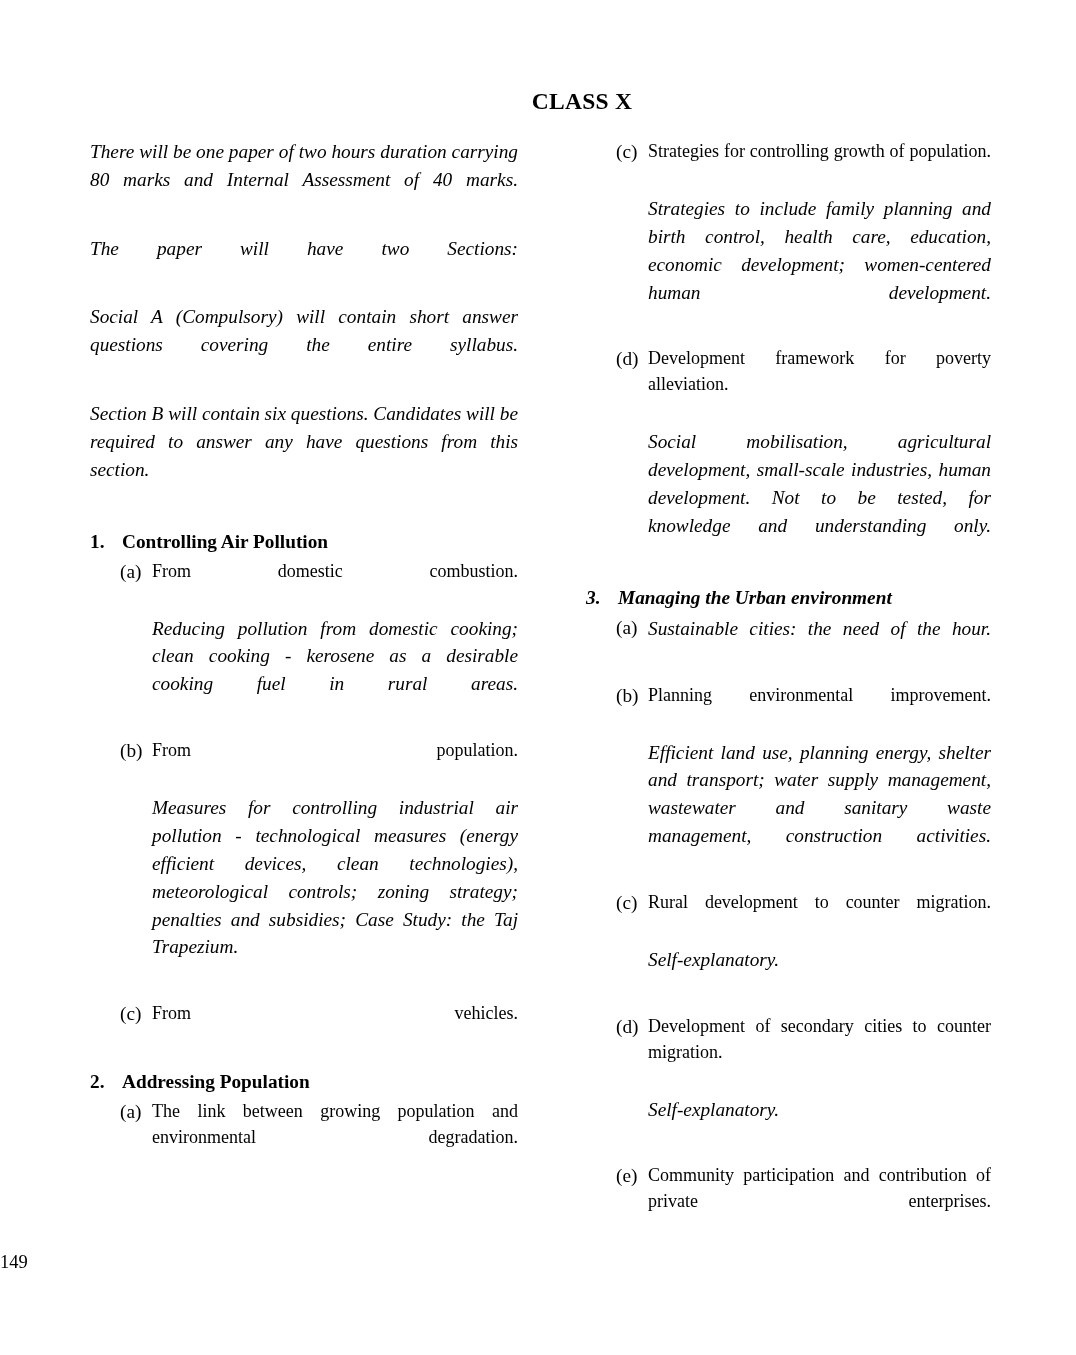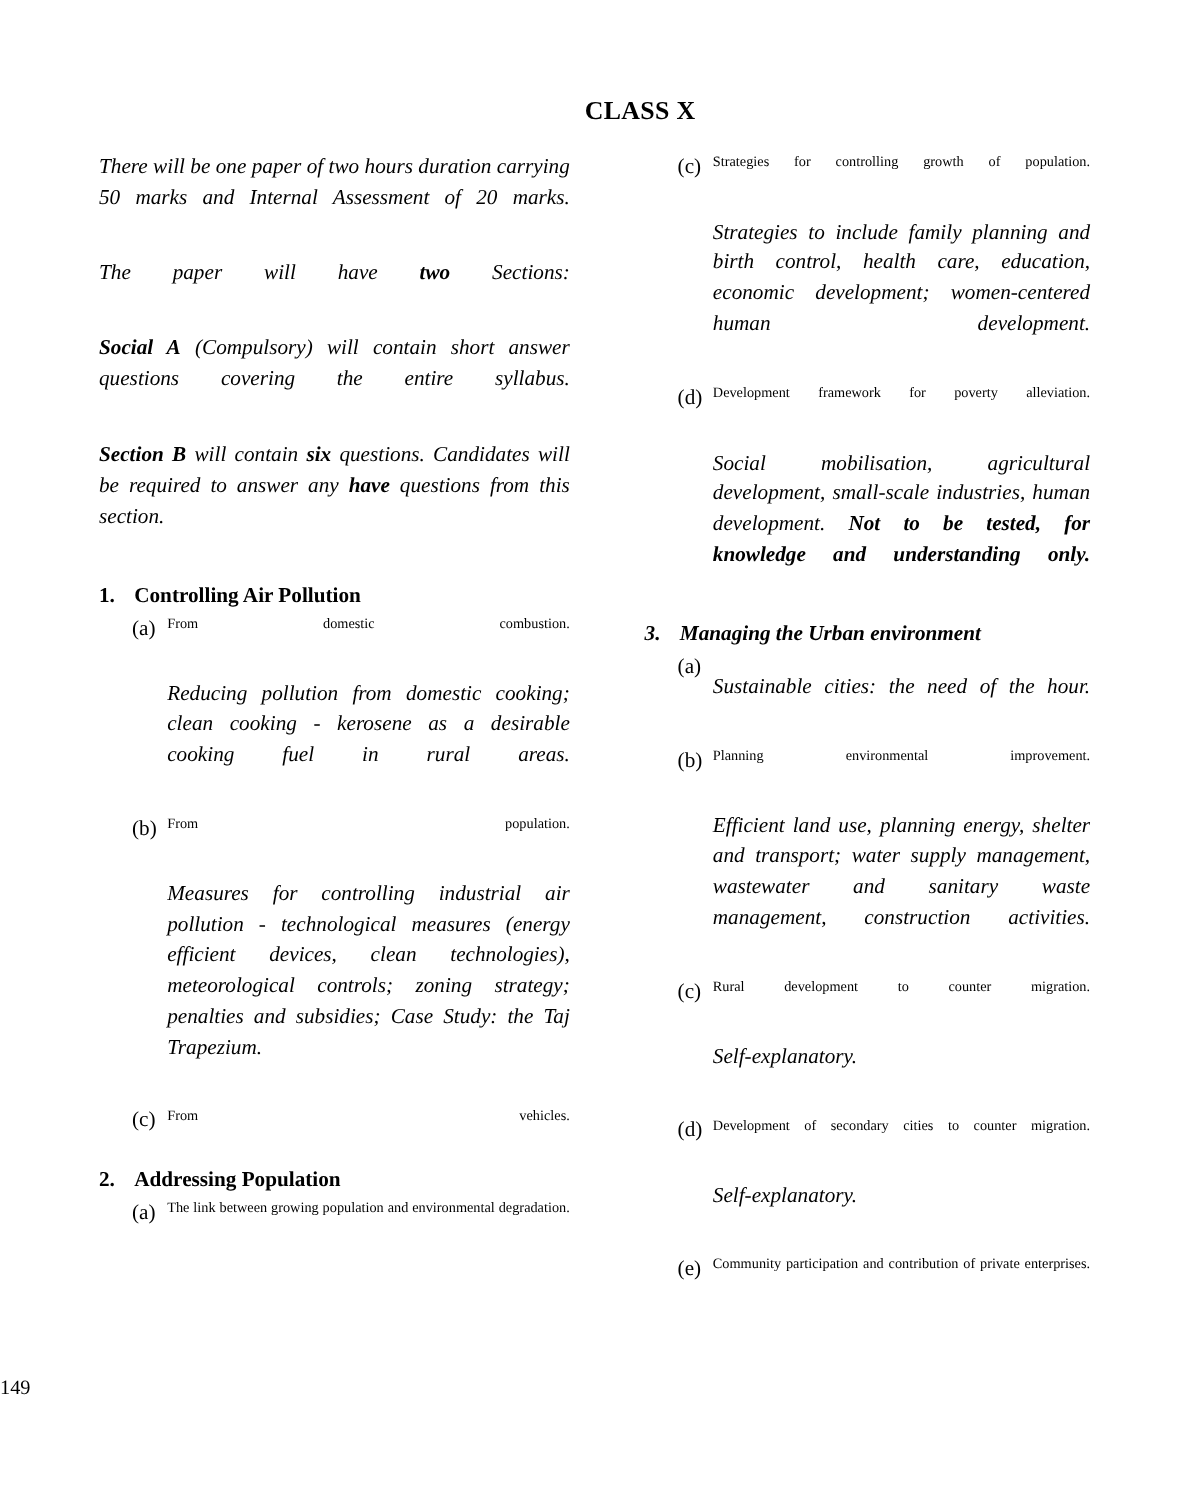--- a/index.html
+++ b/index.html
@@ -55,21 +55,21 @@
   }
 
   
   .para {
     font-size: 19.3px;
     line-height: 1.445;
     text-align: justify;
     text-justify: inter-word;
     margin: 0 0 13px 0;
   }
-  .bi { font-weight: bold; font-style: italic; }
+  .bi { font-weight: normal; font-style: italic; }
   .i { font-style: italic; }
 
   
   .sec {
     position: relative;
     margin: 17px 0 4px 0;
     padding-left: 32px;
     font-size: 19.3px;
     line-height: 1.3;
     font-weight: bold;
@@ -92,36 +92,36 @@
   }
   .item .lbl {
     position: absolute;
     left: 30px;
     top: 0;
     font-size: 19.3px;
     line-height: 1.445;
     white-space: nowrap;
   }
   .item .txt {
-    font-size: 13px;
+    font-size: 18px;
     line-height: 1.445;
     text-align: justify;
     text-justify: inter-word;
   }
   
   .note {
     margin: 9px 0 11px 62px;
     font-size: 19.3px;
     line-height: 1.445;
     font-style: italic;
     text-align: justify;
     text-justify: inter-word;
   }
 
-  .item + .note { margin-top: 22px; }
+  .item + .note { margin-top: 5px; }
 
   
   .para::after, .note::after, .item .txt::after {
     content: "";
     display: inline-block;
     width: 100%;
   }
 
   .page-number {
     position: absolute;
@@ -133,21 +133,21 @@
 </style>
 </head>
 <body>
 
 <div class="page">
 
   <div class="page-title">CLASS X</div>
 
   <div class="columns">
     <div class="col col-left" id="column-left">
-        <div class="para"><span class="i">There will be one paper of two hours duration carrying 50 marks and Internal Assessment of 20 marks.</span></div>
+        <div class="para"><span class="i">There will be one paper of two hours duration carrying 80 marks and Internal Assessment of 40 marks.</span></div>
         <div class="para"><span class="i">The paper will have </span><span class="bi">two</span><span class="i"> Sections:</span></div>
         <div class="para"><span class="bi">Social A</span><span class="i"> (Compulsory) will contain short answer questions covering the entire syllabus.</span></div>
         <div class="para"><span class="bi">Section B</span><span class="i"> will contain </span><span class="bi">six</span><span class="i"> questions. Candidates will be required to answer any </span><span class="bi">have</span><span class="i"> questions from this section.</span></div>
         <div class="sec"><span class="num">1.</span><span>Controlling Air Pollution</span></div>
         <div class="item">
           <span class="lbl">(a)</span>
           <div class="txt">From domestic combustion.</div>
         </div>
         <div class="note"><span class="i">Reducing pollution from domestic cooking; clean cooking - kerosene as a desirable cooking fuel in rural areas.</span></div>
         <div class="item">

